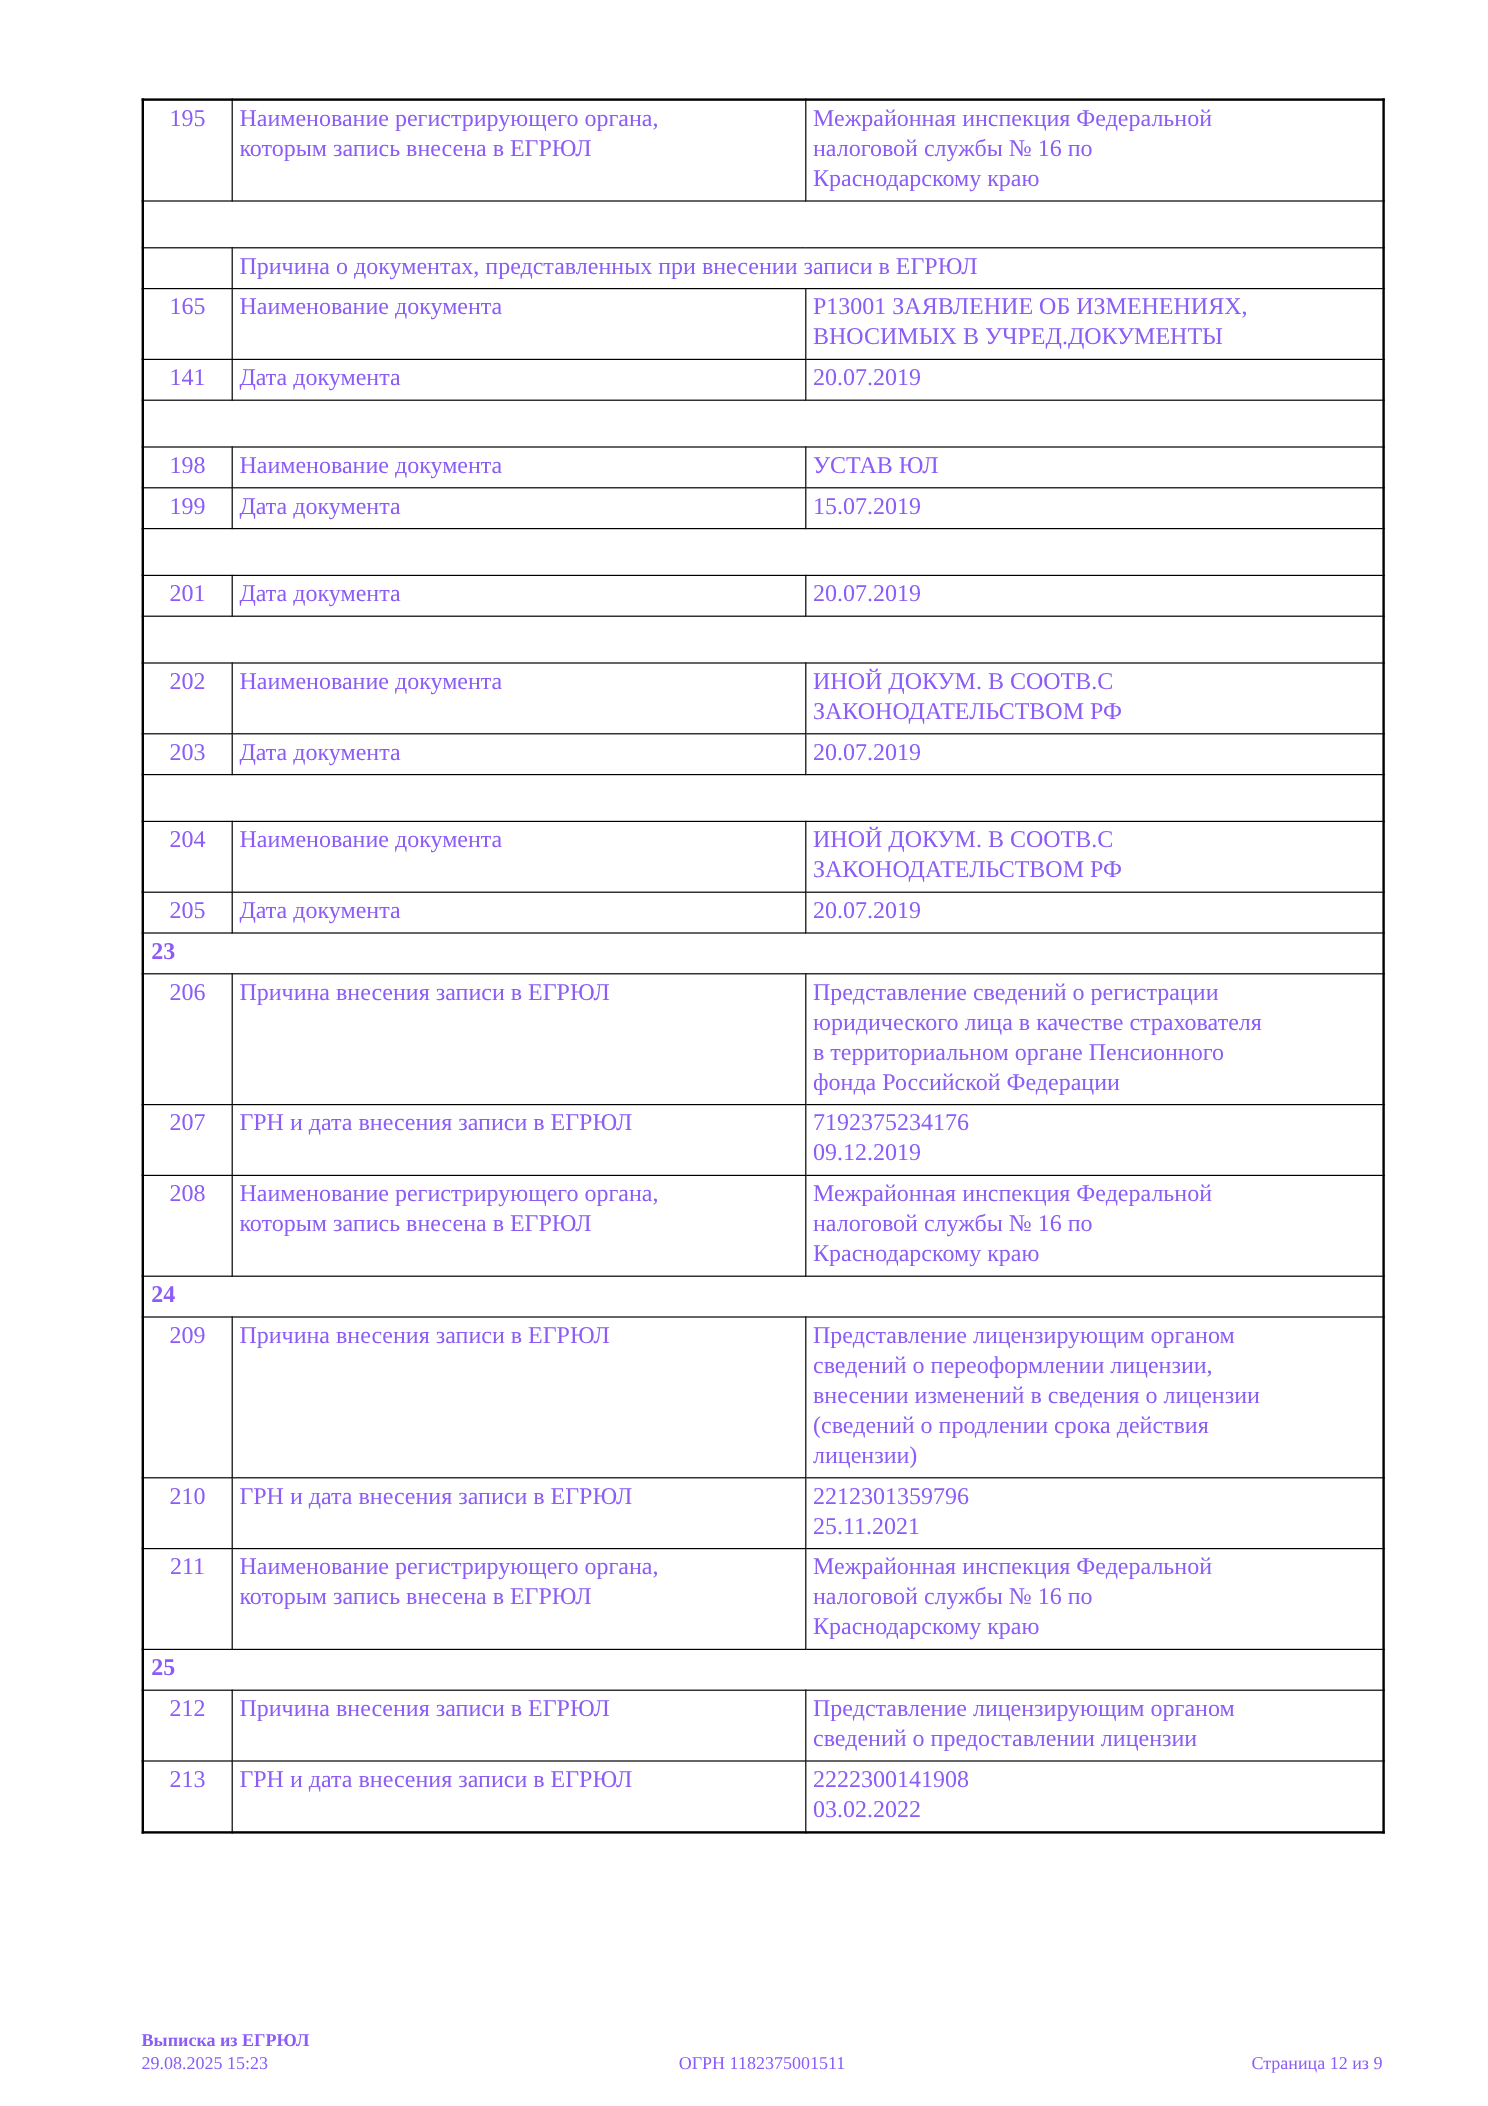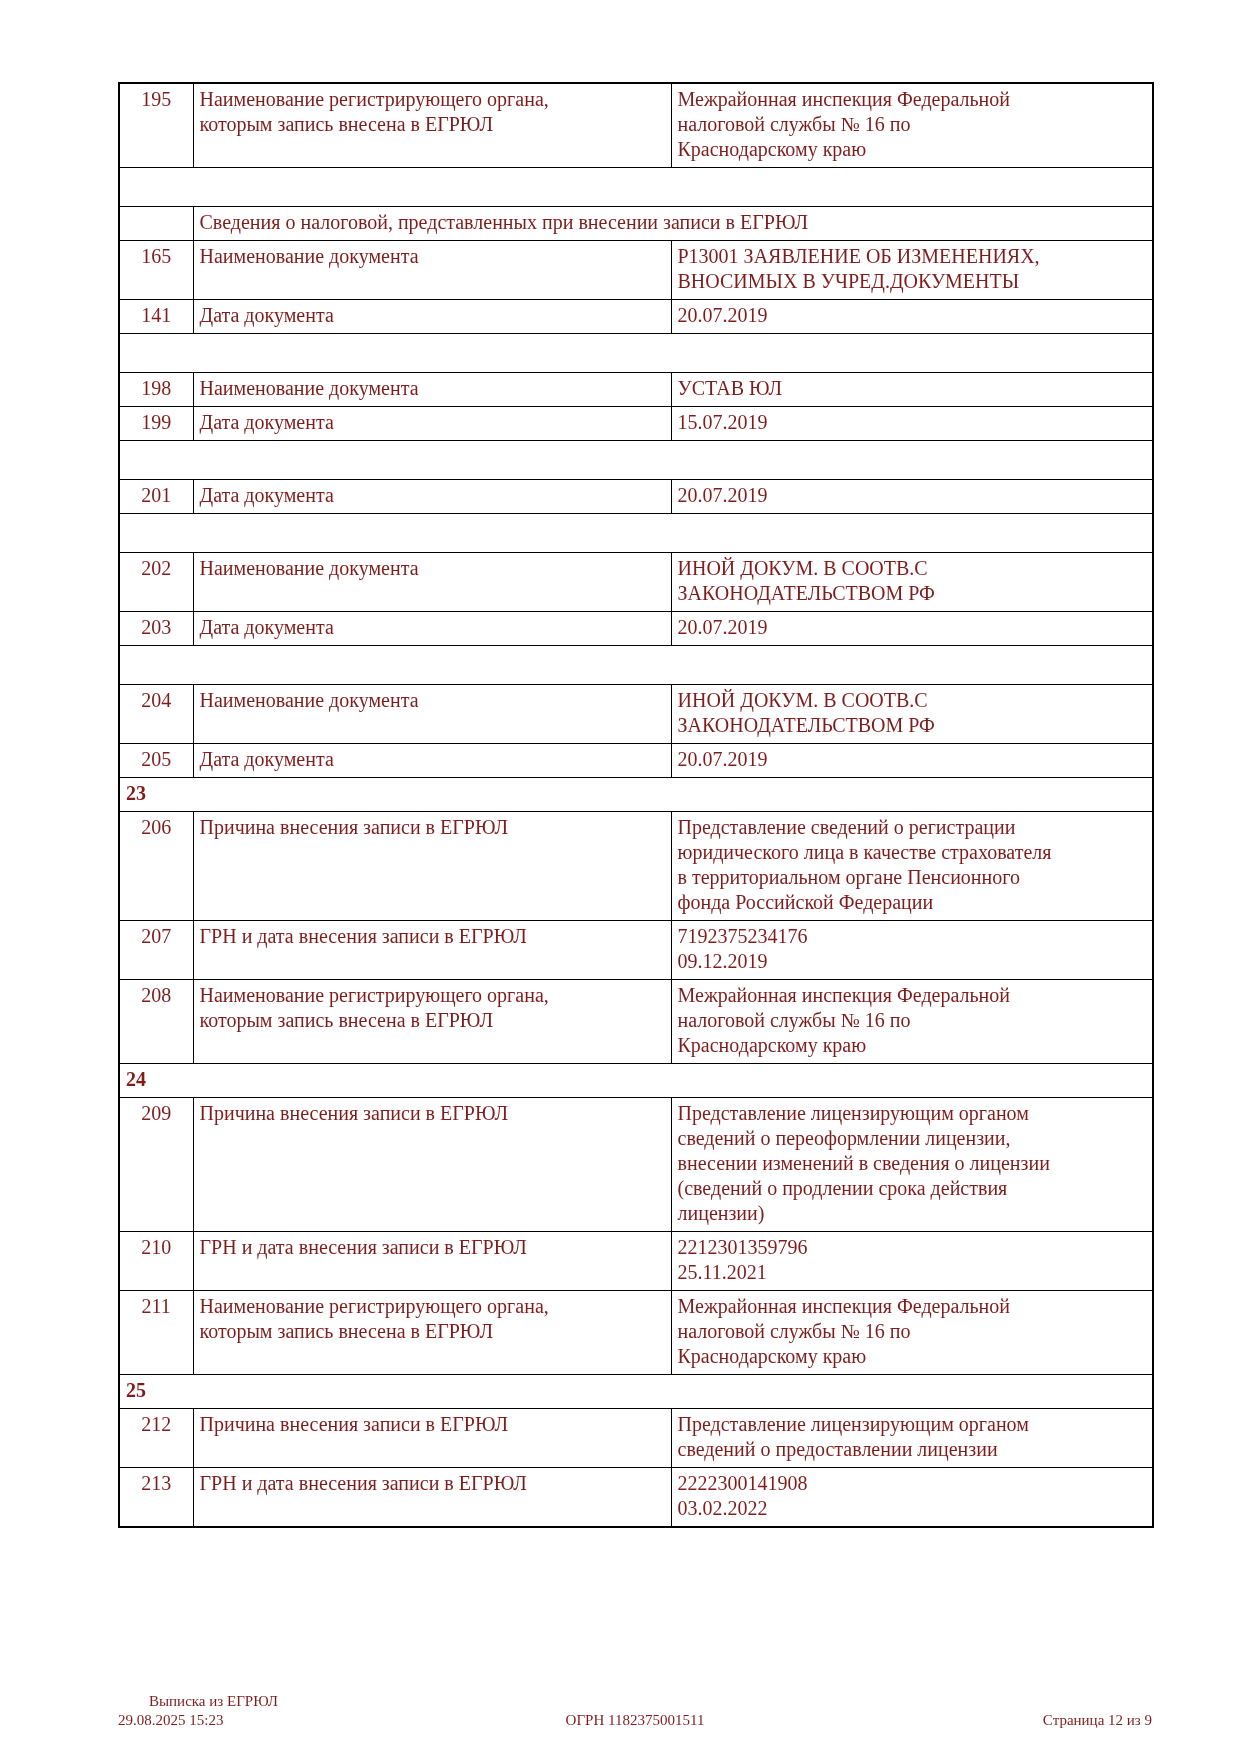--- a/index.html
+++ b/index.html
@@ -5,21 +5,21 @@
   html, body {
     margin: 0;
     padding: 0;
     background: #ffffff;
   }
   .page {
     position: relative;
     width: 1240px;
     height: 1755px;
     background: #ffffff;
-    color: #7f1d1d;
+    color: #8b5cf6;
     font-family: "Liberation Serif", "DejaVu Serif", serif;
     overflow: hidden;
   }
 
   
   table.records {
     position: absolute;
     left: 118px;
     top: 82px;
     width: 1034px;
@@ -61,21 +61,21 @@
 
   
   .footer {
     position: absolute;
     left: 118px;
     top: 1692px;
     width: 1034px;
     font-size: 15px;
     line-height: 19px;
   }
-  .footer-title { font-weight: normal; margin-left: 31px; }
+  .footer-title { font-weight: bold; }
   .footer-center {
     position: absolute;
     top: 19px;
     left: 0;
     width: 100%;
     text-align: center;
   }
   .footer-right {
     position: absolute;
     top: 19px;
@@ -101,21 +101,21 @@
 которым запись внесена в ЕГРЮЛ</td>
           <td class="cell-value">Межрайонная инспекция Федеральной
 налоговой службы № 16 по
 Краснодарскому краю</td>
         </tr>
         <tr>
           <td class="cell-spacer" colspan="3"></td>
         </tr>
         <tr>
           <td class="cell-num"></td>
-          <td class="cell-sectitle" colspan="2">Сведения о налоговой, представленных при внесении записи в ЕГРЮЛ</td>
+          <td class="cell-sectitle" colspan="2">Причина о документах, представленных при внесении записи в ЕГРЮЛ</td>
         </tr>
         <tr>
           <td class="cell-num">165</td>
           <td class="cell-label">Наименование документа</td>
           <td class="cell-value">Р13001 ЗАЯВЛЕНИЕ ОБ ИЗМЕНЕНИЯХ,
 ВНОСИМЫХ В УЧРЕД.ДОКУМЕНТЫ</td>
         </tr>
         <tr>
           <td class="cell-num">141</td>
           <td class="cell-label">Дата документа</td>

